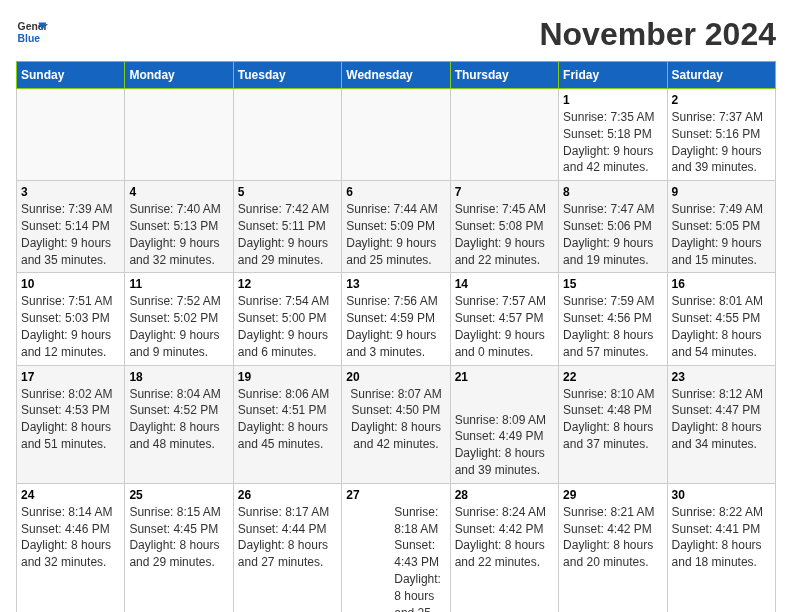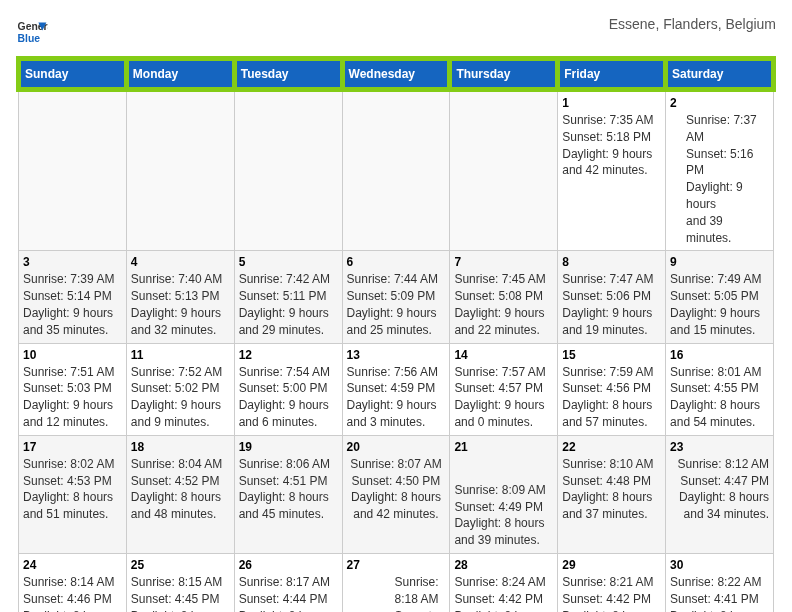--- a/index.html
+++ b/index.html
@@ -41,21 +41,21 @@
       width: 100%;
       border-collapse: collapse;
       font-size: 11px;
     }
     .calendar-table th {
       background-color: #1565c0;
       color: #fff;
       padding: 6px 4px;
       text-align: left;
       font-size: 12px;
-      border: 5px solid #84cc16;
+      border: 1px solid #84cc16;
     }
     .calendar-table td {
       border: 1px solid #ccc;
       vertical-align: top;
       padding: 4px;
       width: calc(100% / 7);
       min-height: 80px;
       background: #fff;
     }
     .calendar-table tr:nth-child(even) td {
@@ -84,21 +84,21 @@
 
 <div class="header-section">
   <div class="logo">
     <svg class="logo-icon" viewBox="0 0 40 40">
       <text x="2" y="18" font-size="13" font-weight="bold" fill="#333">General</text>
       <text x="2" y="32" font-size="13" font-weight="bold" fill="#1565c0">Blue</text>
       <polygon points="28,8 38,8 33,18" fill="#1565c0"></polygon>
     </svg>
   </div>
   <div class="title-section">
-    <div class="location">Essene, Flanders, Belgium</div>
+    <div class="month-year">November 2024</div>
   </div>
 </div>
 
 <table class="calendar-table">
   <thead>
     <tr>
     <th>Sunday</th>
         <th>Monday</th>
         <th>Tuesday</th>
         <th>Wednesday</th>
@@ -116,21 +116,21 @@
         <td class="empty-cell"></td>
         <td>
           <span class="day-number">1</span>
           <div class="day-info" style="white-space: pre-line;">Sunrise: 7:35 AM
 Sunset: 5:18 PM
 Daylight: 9 hours
 and 42 minutes.</div>
         </td>
         <td>
           <span class="day-number">2</span>
-          <div class="day-info" style="white-space: pre-line; margin-left: 16px;">Sunrise: 7:37 AM
+          <div class="day-info" style="white-space: pre-line;">Sunrise: 7:37 AM
 Sunset: 5:16 PM
 Daylight: 9 hours
 and 39 minutes.</div>
         </td>
       </tr>
       <tr>
         <td>
           <span class="day-number">3</span>
           <div class="day-info" style="white-space: pre-line;">Sunrise: 7:39 AM
 Sunset: 5:14 PM
@@ -269,21 +269,21 @@
         </td>
         <td>
           <span class="day-number">22</span>
           <div class="day-info" style="white-space: pre-line;">Sunrise: 8:10 AM
 Sunset: 4:48 PM
 Daylight: 8 hours
 and 37 minutes.</div>
         </td>
         <td>
           <span class="day-number">23</span>
-          <div class="day-info" style="white-space: pre-line; text-align: right;">Sunrise: 8:12 AM
+          <div class="day-info" style="white-space: pre-line;">Sunrise: 8:12 AM
 Sunset: 4:47 PM
 Daylight: 8 hours
 and 34 minutes.</div>
         </td>
       </tr>
       <tr>
         <td>
           <span class="day-number">24</span>
           <div class="day-info" style="white-space: pre-line;">Sunrise: 8:14 AM
 Sunset: 4:46 PM

